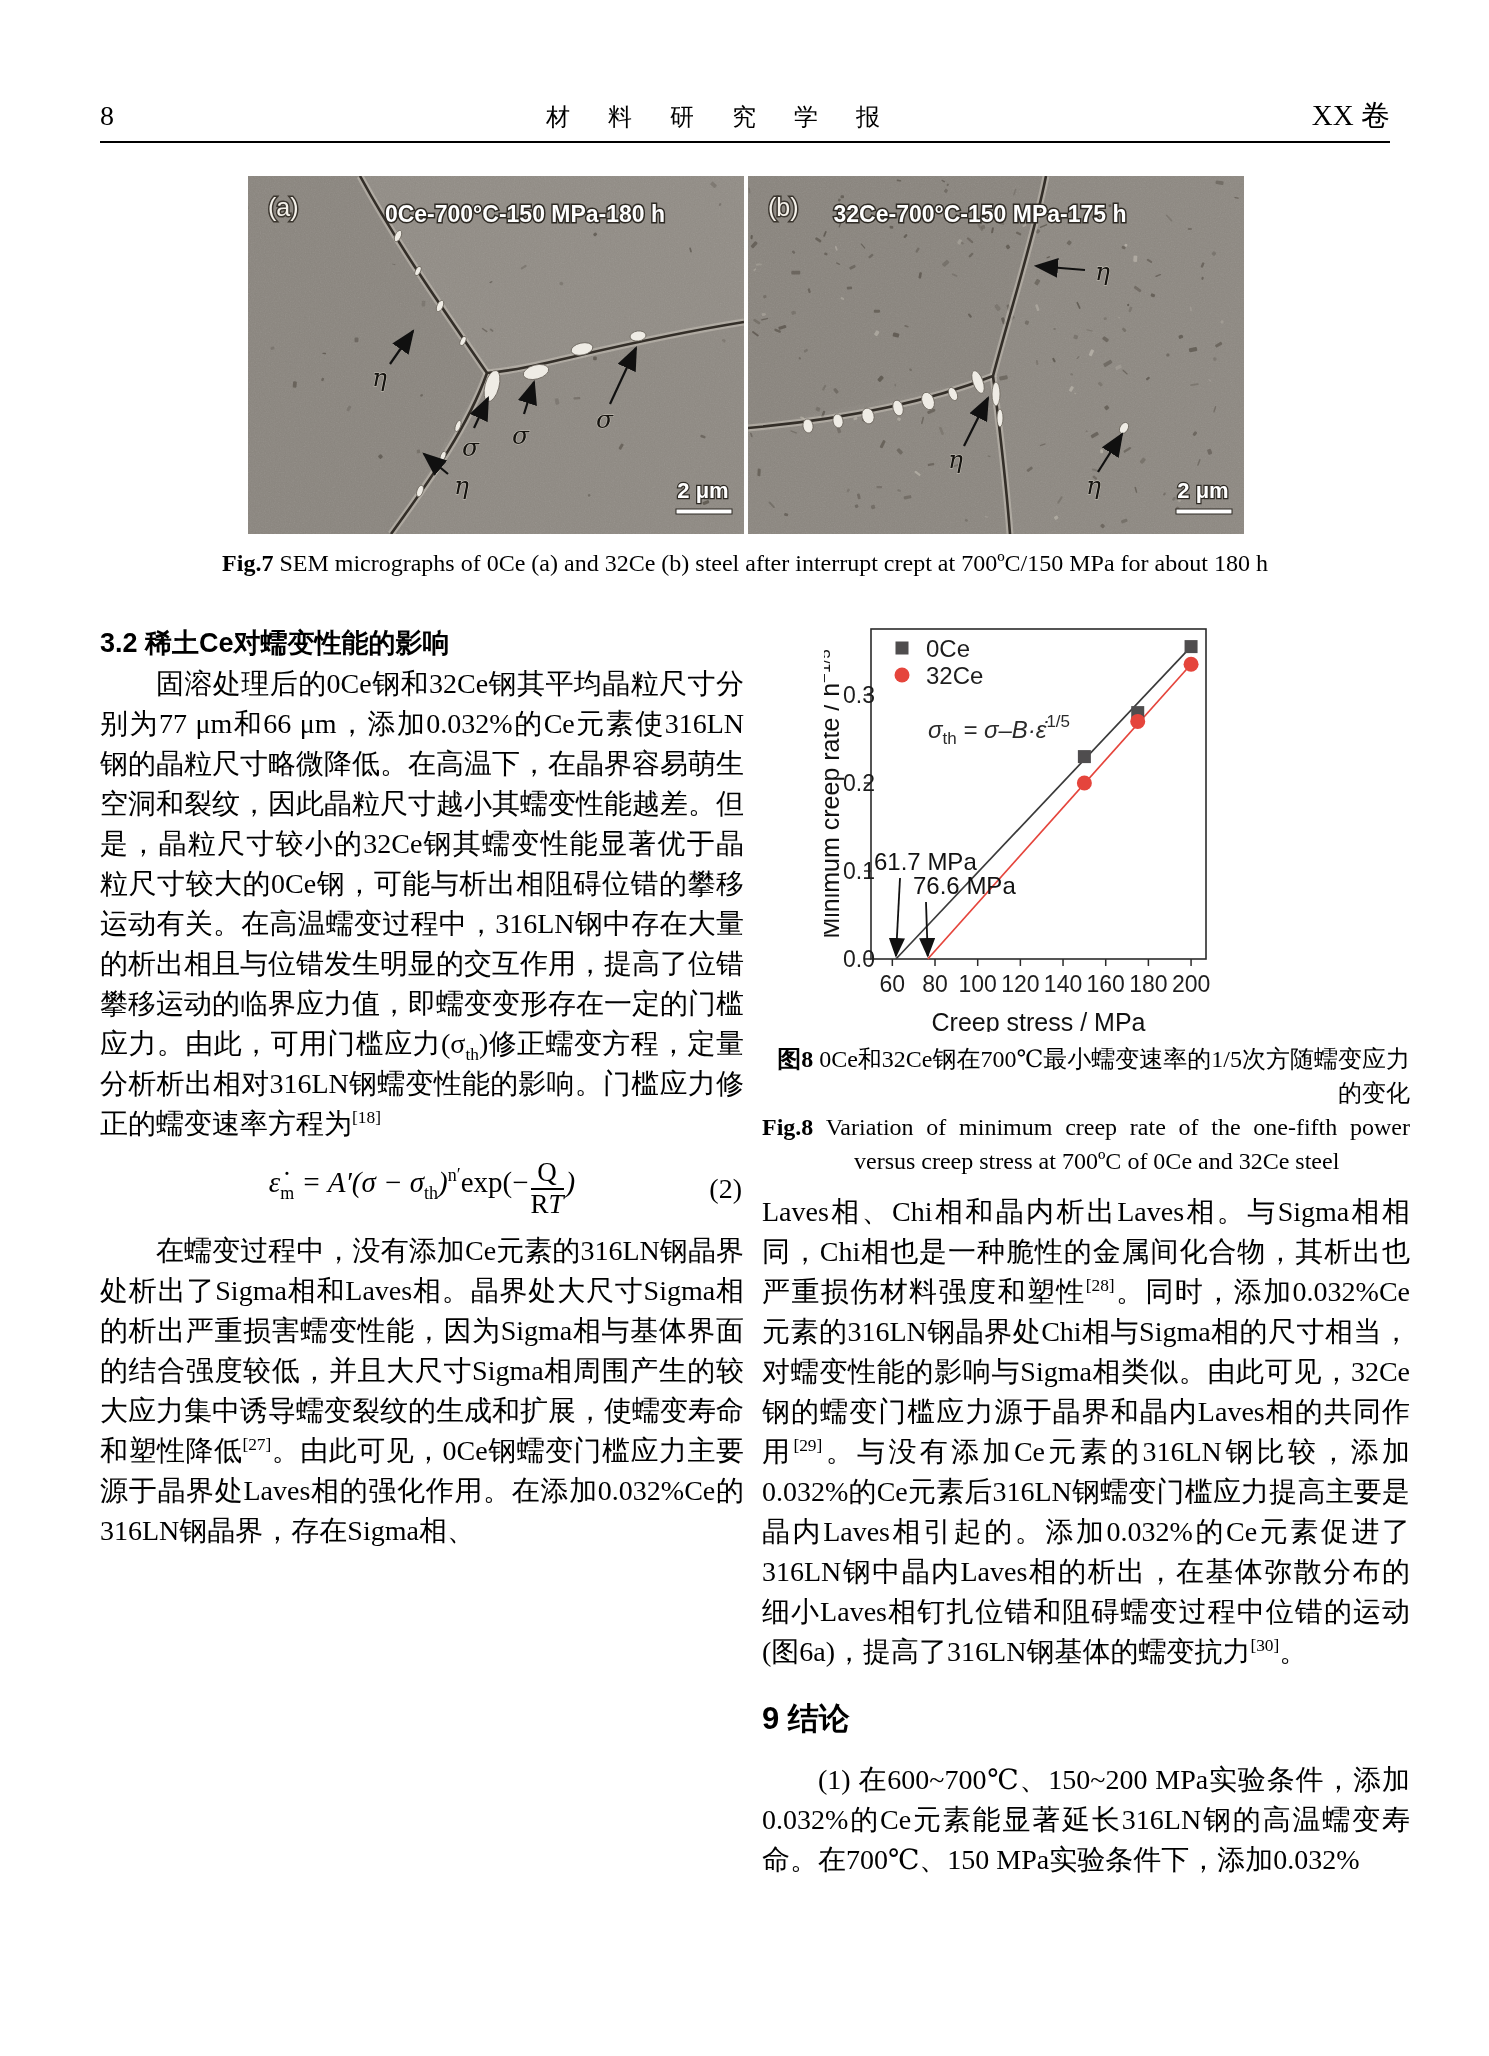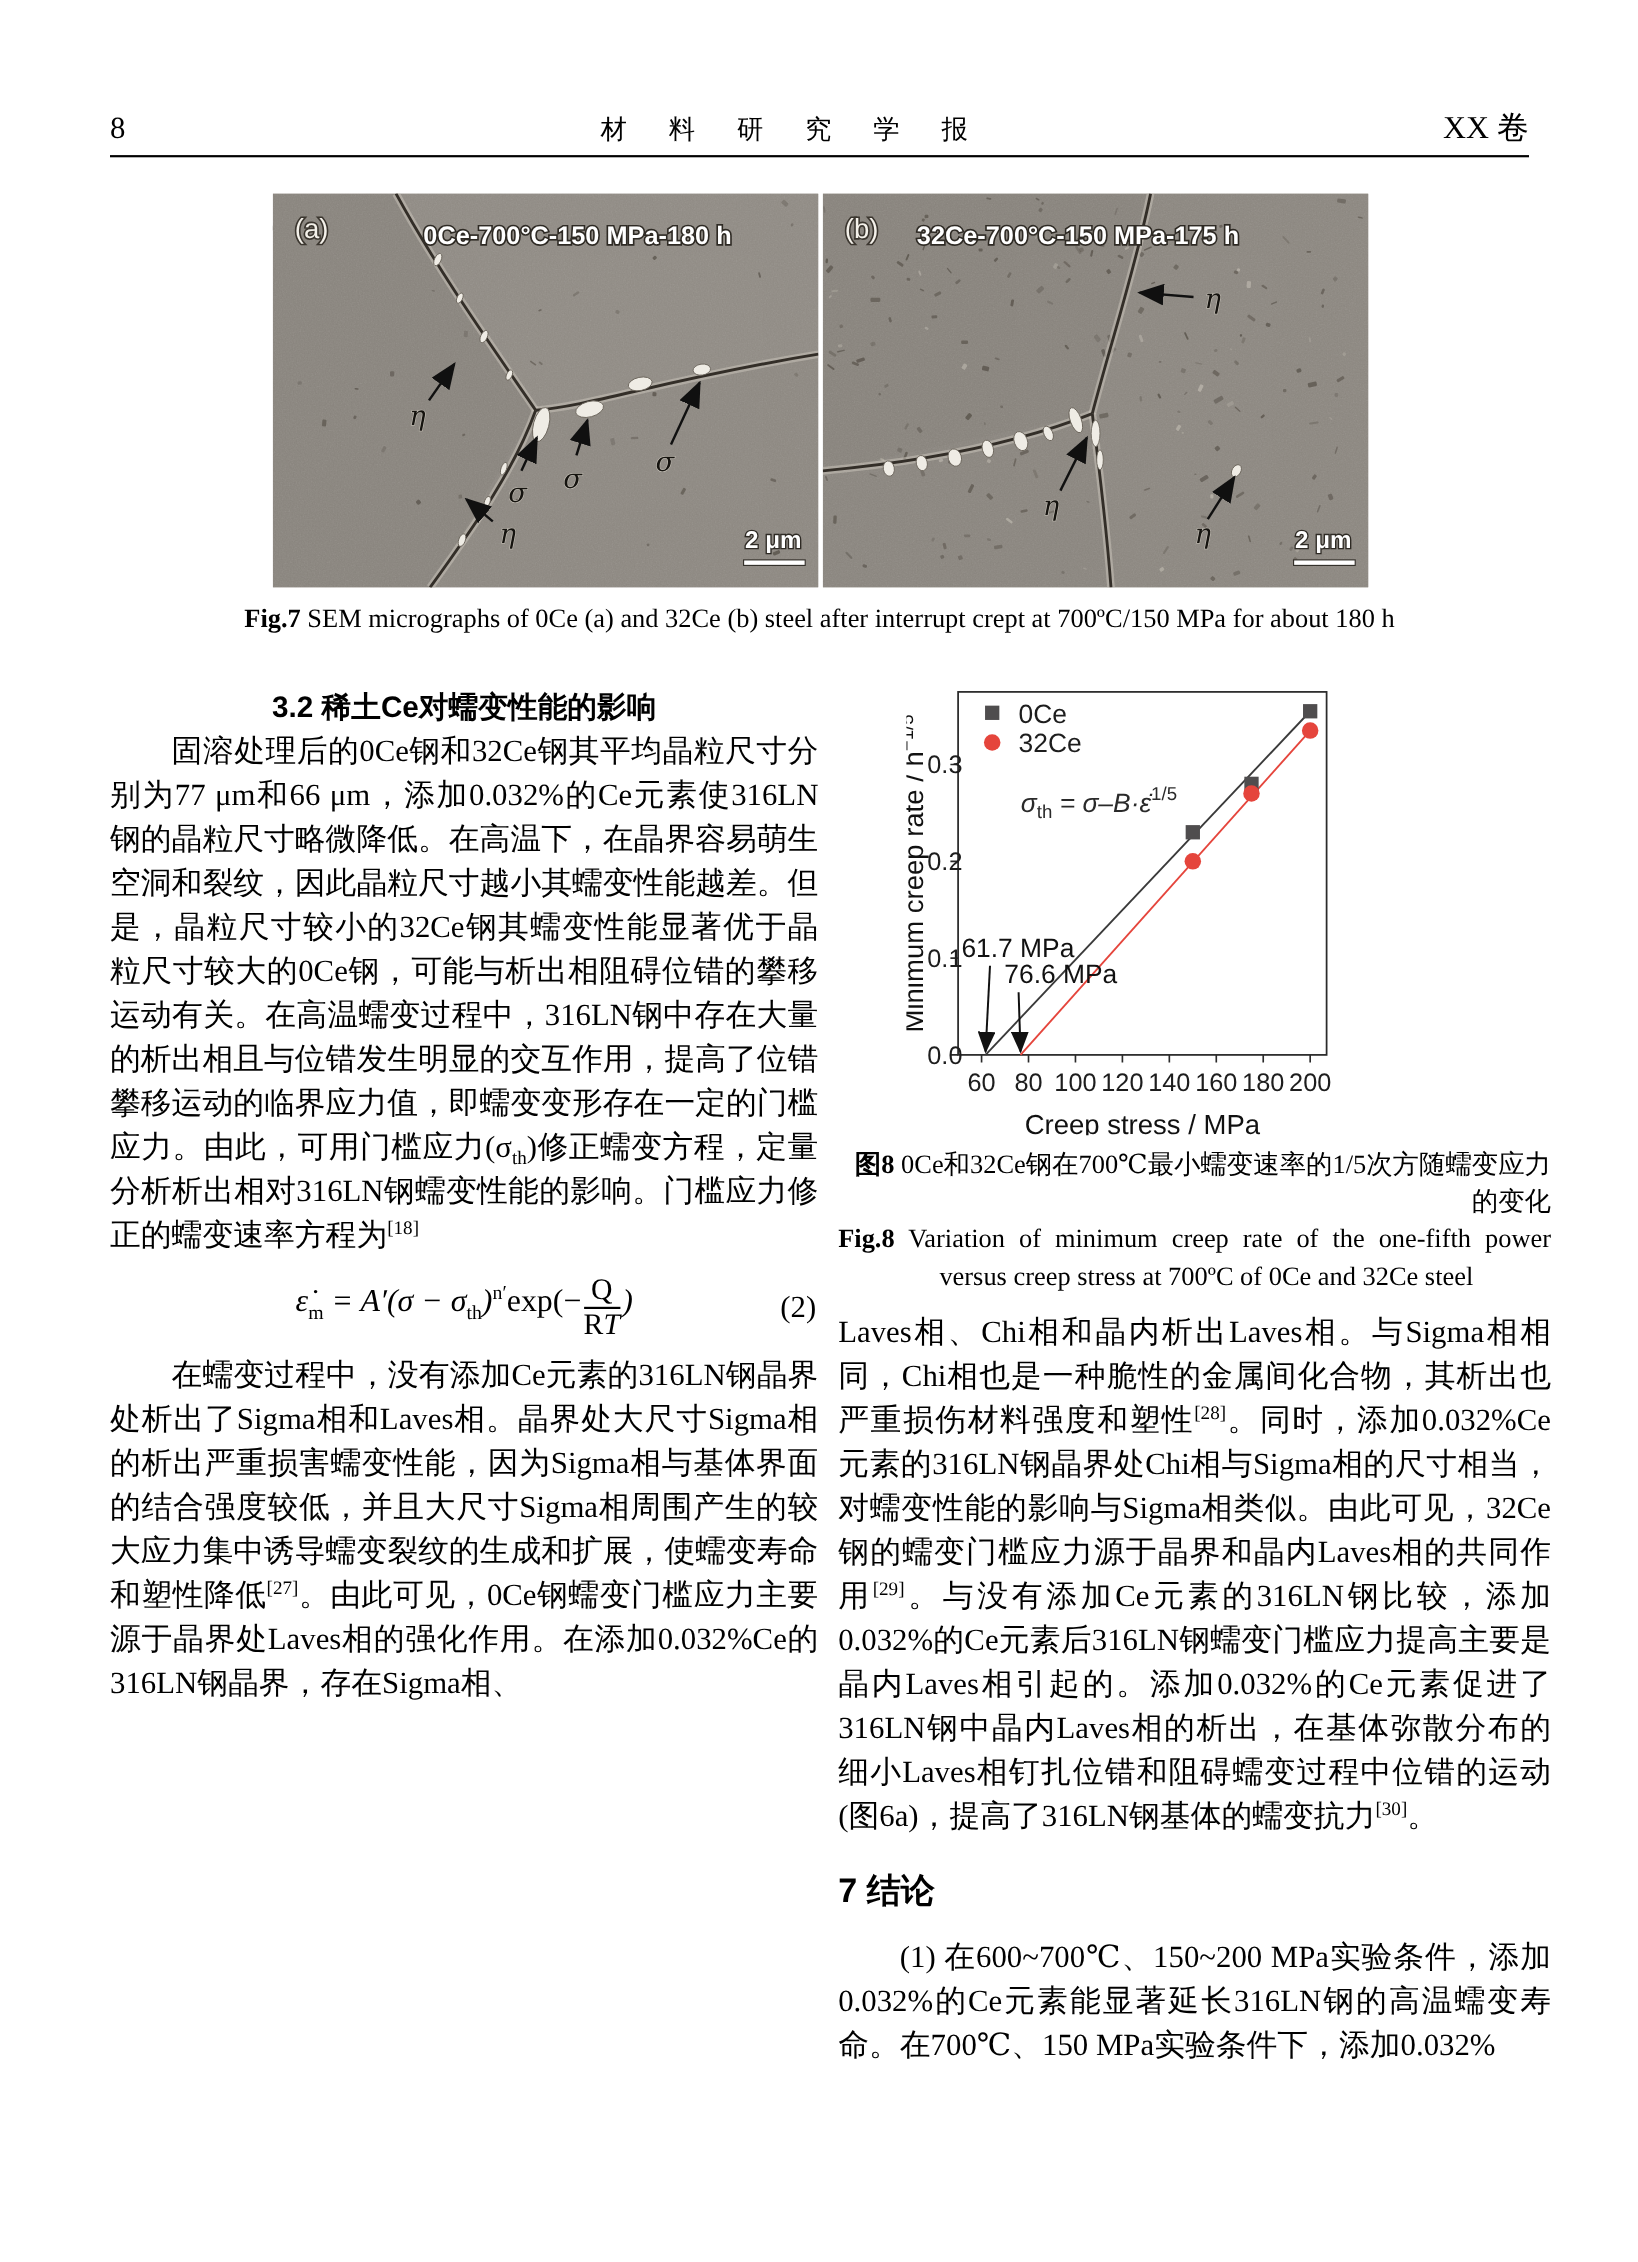--- a/index.html
+++ b/index.html
@@ -27,21 +27,21 @@
   .fig7cap{position:absolute;left:100px;top:545px;width:1290px;text-align:center;font-size:24px;line-height:37px;}
   .fig7cap p{margin:0;}
 
   
   .colL{position:absolute;left:100px;top:620px;width:644px;font-size:28px;line-height:40px;text-align:justify;}
   .colR{position:absolute;left:762px;top:612px;width:648px;font-size:28px;line-height:40px;text-align:justify;}
   .colL p,.colR p{margin:0;}
   .indent{text-indent:2em;}
   sup{font-size:62%;line-height:0;}
   sub{font-size:62%;line-height:0;}
-  h3.sub32{font:bold 27px "Liberation Sans",sans-serif;margin:5px 0 3px 0;text-align:center;}
+  h3.sub32{font:bold 27px "Liberation Sans",sans-serif;margin:5px 0 3px 0;text-align:left;}
   h2.concl{font:bold 31px "Liberation Sans",sans-serif;margin:26px 0 20px 0;text-align:left;}
 
   
   .equation{position:relative;text-align:center;margin:14px 0 12px 0;font-size:29px;line-height:1.2;}
   .equation .it{font-style:italic;}
   .frac{display:inline-block;vertical-align:-0.75em;text-align:center;margin:0 2px;font-size:27px;}
   .frac .fnum{display:block;line-height:1.1;border-bottom:2px solid #000;padding:0 6px;}
   .frac .fden{display:block;line-height:1.1;}
   .eq-no{position:absolute;right:2px;top:50%;transform:translateY(-50%);font-style:normal;font-size:28px;}
 
@@ -454,15 +454,15 @@
         <text x="214.5" y="419" text-anchor="middle" class="axlabel">Creep stress / MPa</text>
       </svg>
   </div>
 
   <div class="fig8cap">
     <p class="capzh"><b>图8</b> <span>0Ce和32Ce钢在700℃最小蠕变速率的1/5次方随蠕变应力的变化</span></p>
     <p class="capen"><b>Fig.8</b> <span>Variation of minimum creep rate of the one-fifth power versus creep stress at 700ºC of 0Ce and 32Ce steel</span></p>
   </div>
 
   <p>Laves相、Chi相和晶内析出Laves相。与Sigma相相同，Chi相也是一种脆性的金属间化合物，其析出也严重损伤材料强度和塑性<sup>[28]</sup>。同时，添加0.032%Ce元素的316LN钢晶界处Chi相与Sigma相的尺寸相当，对蠕变性能的影响与Sigma相类似。由此可见，32Ce钢的蠕变门槛应力源于晶界和晶内Laves相的共同作用<sup>[29]</sup>。与没有添加Ce元素的316LN钢比较，添加0.032%的Ce元素后316LN钢蠕变门槛应力提高主要是晶内Laves相引起的。添加0.032%的Ce元素促进了316LN钢中晶内Laves相的析出，在基体弥散分布的细小Laves相钉扎位错和阻碍蠕变过程中位错的运动(图6a)，提高了316LN钢基体的蠕变抗力<sup>[30]</sup>。</p>
-  <h2 class="concl">7 结论</h2>
+  <h2 class="concl">9 结论</h2>
   <p class="indent">(1) 在600~700℃、150~200 MPa实验条件，添加0.032%的Ce元素能显著延长316LN钢的高温蠕变寿命。在700℃、150 MPa实验条件下，添加0.032%</p>
 </div>
 
 </body></html>

